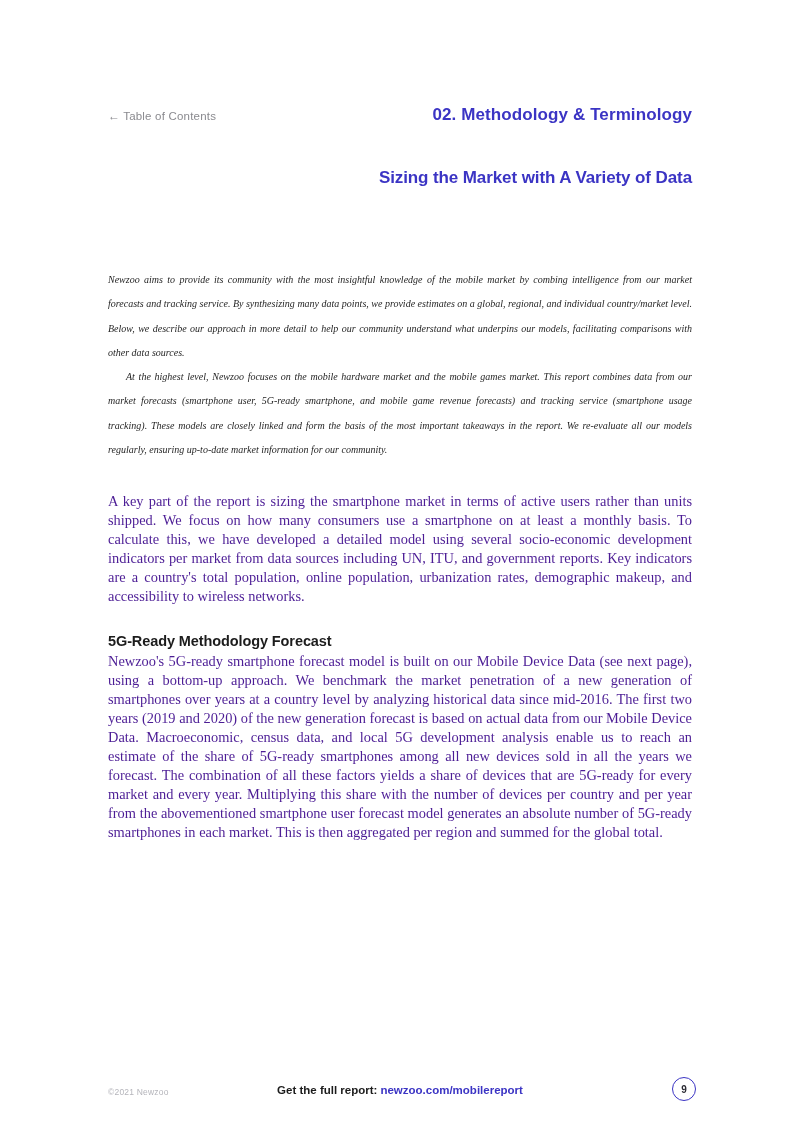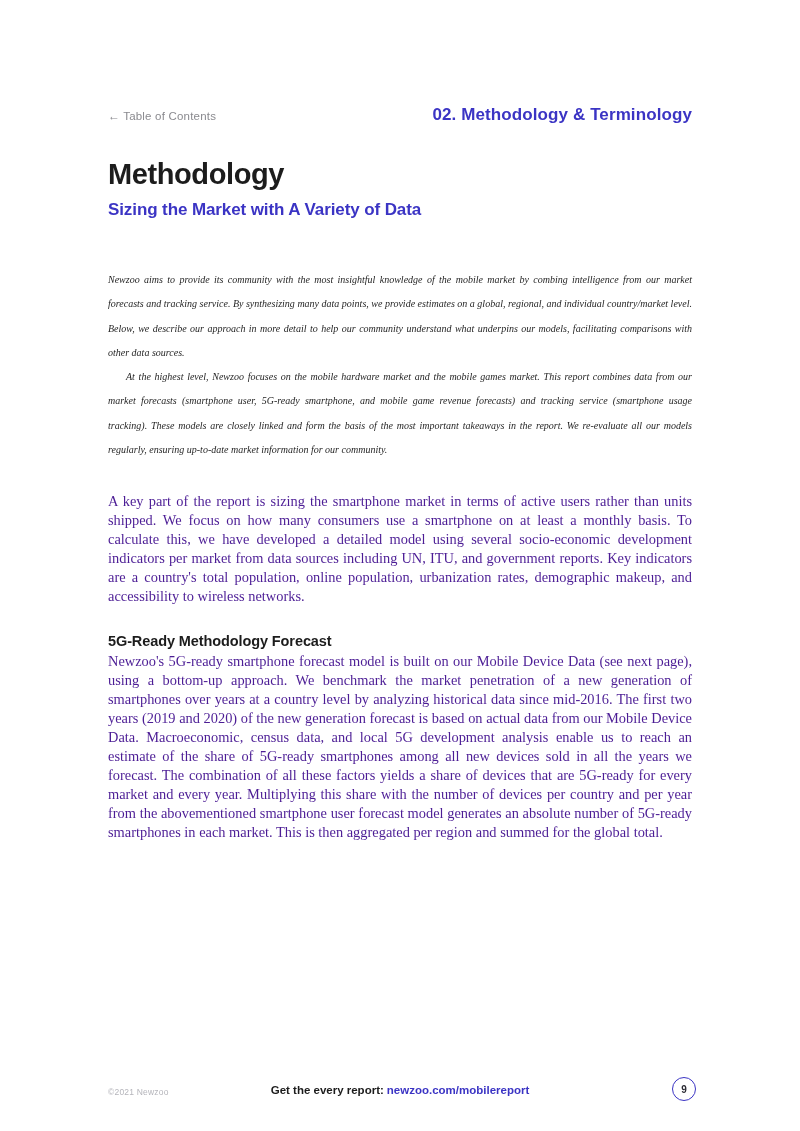--- a/index.html
+++ b/index.html
@@ -73,20 +73,21 @@
     line-height: 1.12;
   }
   h2.doc-subtitle {
     font-family: "Liberation Sans", sans-serif;
     font-size: 17px;
     font-weight: bold;
     color: #3B34C4;
     margin: 10px 0 0 0;
     letter-spacing: -0.1px;
     line-height: 1.2;
+    text-align: right;
   }
 
   
   .content {
     position: absolute;
     top: 268px;
     left: 108px;
     width: 584px;
   }
   p.lead {
@@ -179,21 +180,20 @@
 <div class="page">
 
   <div class="page-header">
     <div class="toc-link">
       <span class="arrow-glyph">←</span><span>Table of Contents</span>
     </div>
     <div class="section-label">02. Methodology &amp; Terminology</div>
   </div>
 
   <div class="title-block">
-    <h1 class="doc-title">Methodology</h1>
     <h2 class="doc-subtitle">Sizing the Market with A Variety of Data</h2>
   </div>
 
   <div class="content">
 
     <p class="lead">Newzoo aims to provide its community with the most insightful knowledge of the mobile market by combing intelligence from our market forecasts and tracking service. By synthesizing many data points, we provide estimates on a global, regional, and individual country/market level. Below, we describe our approach in more detail to help our community understand what underpins our models, facilitating comparisons with other data sources.</p>
 
     <p class="lead indented">At the highest level, Newzoo focuses on the mobile hardware market and the mobile games market. This report combines data from our market forecasts (smartphone user, 5G-ready smartphone, and mobile game revenue forecasts) and tracking service (smartphone usage tracking). These models are closely linked and form the basis of the most important takeaways in the report. We re-evaluate all our models regularly, ensuring up-to-date market information for our community.</p>
 
     <div class="block-gap-sect"></div>
@@ -203,20 +203,20 @@
     <div class="block-gap-sect"></div>
 
     <h3 class="section-heading">5G-Ready Methodology Forecast</h3>
     <p class="body-text">Newzoo's 5G-ready smartphone forecast model is built on our Mobile Device Data (see next page), using a bottom-up approach. We benchmark the market penetration of a new generation of smartphones over years at a country level by analyzing historical data since mid-2016. The first two years (2019 and 2020) of the new generation forecast is based on actual data from our Mobile Device Data. Macroeconomic, census data, and local 5G development analysis enable us to reach an estimate of the share of 5G-ready smartphones among all new devices sold in all the years we forecast. The combination of all these factors yields a share of devices that are 5G-ready for every market and every year. Multiplying this share with the number of devices per country and per year from the abovementioned smartphone user forecast model generates an absolute number of 5G-ready smartphones in each market. This is then aggregated per region and summed for the global total.</p>
 
   </div>
 
   <div class="page-footer">
     <div class="copyright">©2021 Newzoo</div>
     <div class="full-report">
-      <span>Get the every report:</span><span class="report-url">newzoo.com/mobilereport</span>
+      <span>Get the full report:</span><span class="report-url">newzoo.com/mobilereport</span>
     </div>
     <div class="page-number">
       <span>9</span>
     </div>
   </div>
 
 </div>
 
 </body></html>

